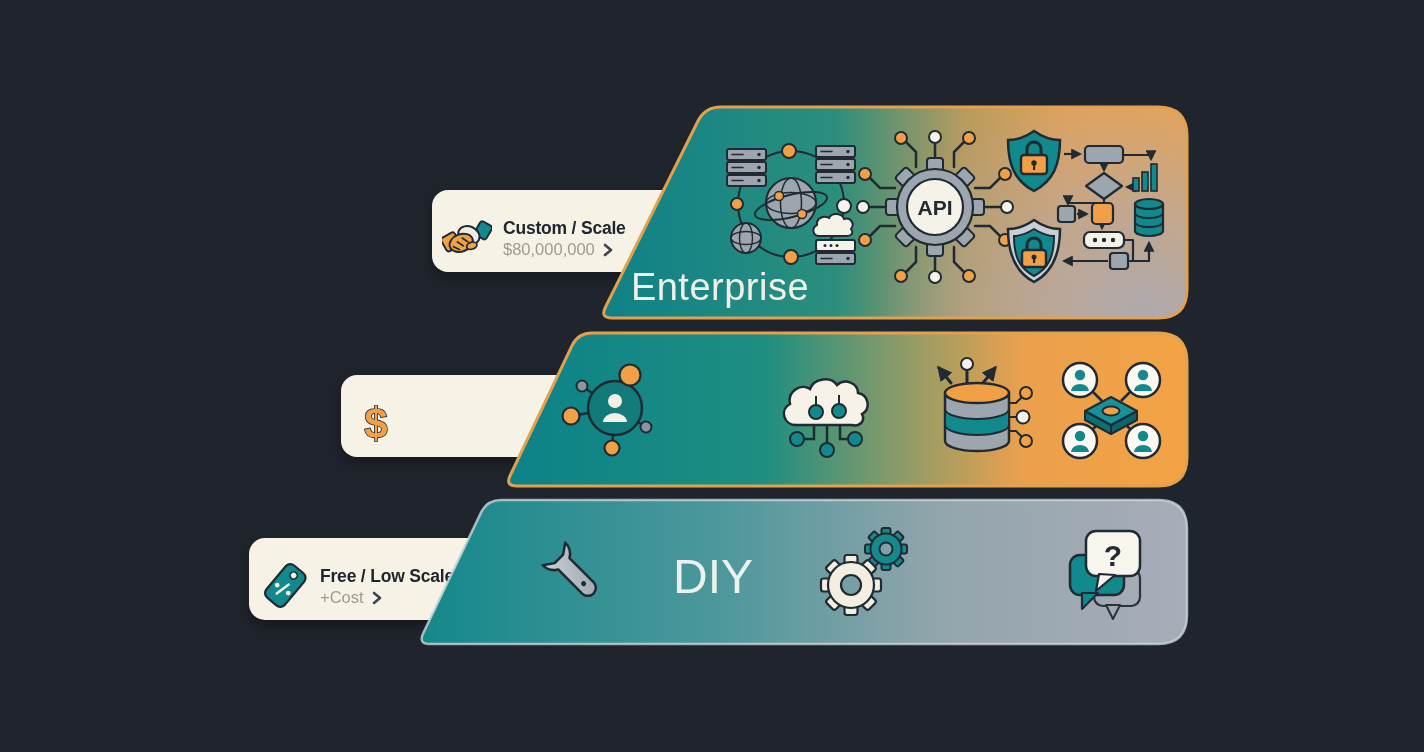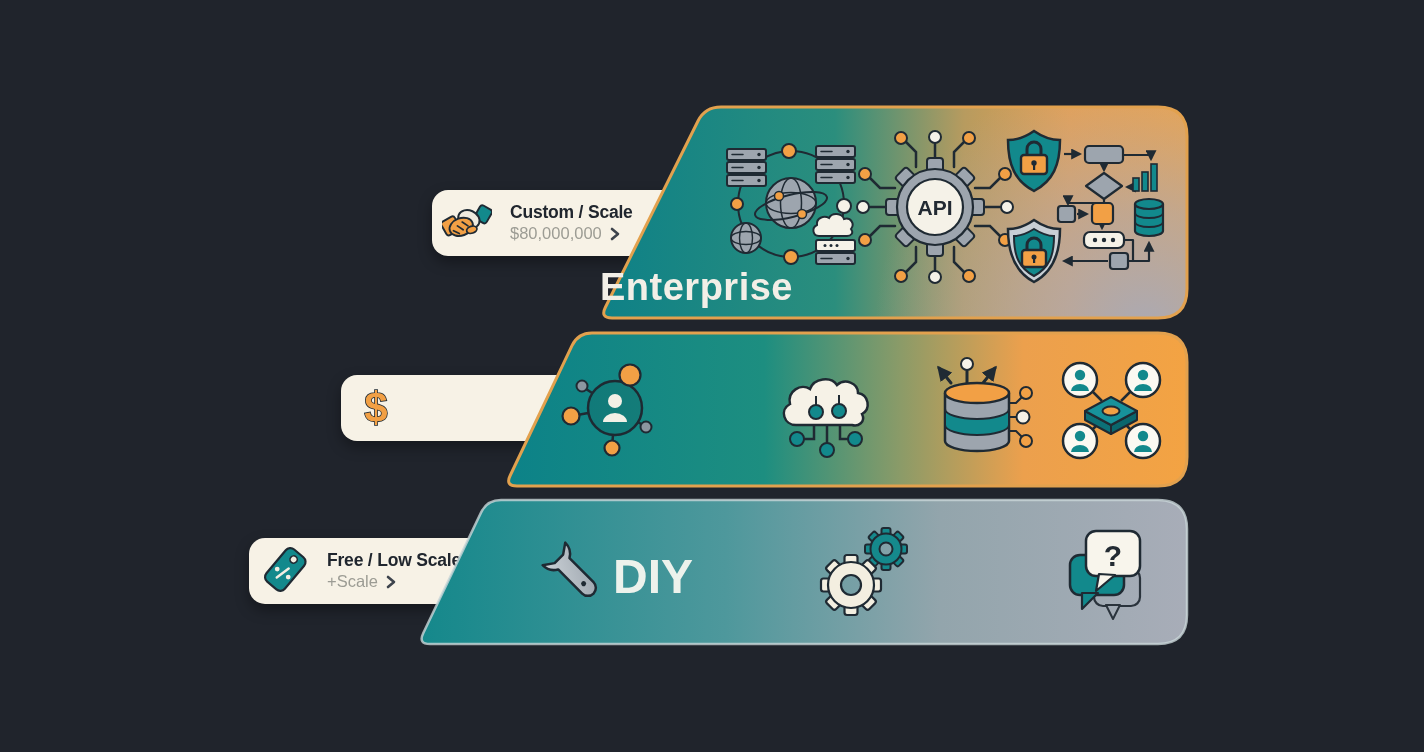--- a/index.html
+++ b/index.html
@@ -1,32 +1,32 @@
 <!DOCTYPE html>
 <html><head>
 <meta charset="utf-8">
 <style>
   html,body{margin:0;padding:0;background:#20242C;}
   .stage{position:relative;width:1424px;height:752px;background:#20242C;overflow:hidden;
          font-family:"Liberation Sans",sans-serif;}
   .scene{position:absolute;left:0;top:0;z-index:2;pointer-events:none;}
   
   .card{position:absolute;z-index:1;height:66px;background:#F7F2E6;border-radius:16px;
-        display:flex;align-items:center;gap:18px;padding:0 14px 0 10px;
+        display:flex;align-items:center;gap:11px;padding:16px 14px 0 10px;
         box-shadow:0 6px 14px rgba(0,0,0,.35);cursor:pointer;}
   .card .iconbox{width:50px;height:50px;flex:0 0 auto;display:flex;align-items:center;justify-content:center;}
   .card .txt{display:flex;flex-direction:column;justify-content:center;}
   .card .title{font-size:17.5px;font-weight:bold;color:#20262E;line-height:21px;letter-spacing:-.2px;white-space:nowrap;}
   .card .subrow{display:flex;align-items:center;gap:7px;}
   .card .subtitle{font-size:16.5px;font-weight:400;color:#9C9C94;line-height:21px;white-space:nowrap;}
   #card1{left:432px;top:190px;width:226px;}
   #card2{left:341px;top:375px;width:225px;}
   #card3{left:249px;top:538px;width:237px;}
   
-  .tier-label{position:absolute;z-index:3;font-weight:bold;pointer-events:none;}
+  .tier-label{position:absolute;z-index:3;text-align:center;font-weight:normal;pointer-events:none;}
   #lbl-enterprise{left:600px;top:266px;width:240px;font-size:38px;color:#F2EFE7;letter-spacing:.5px;}
   #lbl-saas{left:612px;top:394px;width:200px;font-size:40px;color:#DCE8D2;}
   #lbl-diy{left:613px;top:549px;width:200px;font-size:48px;color:#EDF2EC;}
 </style>
 </head>
 <body>
 
 <div class="stage">
 
   <div class="card" id="card1">
@@ -69,21 +69,21 @@
             <line x1="19" y1="32" x2="31" y2="23" stroke="#F2EEE2" stroke-width="2.4" stroke-linecap="round"></line>
             <circle cx="19.5" cy="23.5" r="2.4" fill="#F2EEE2"></circle>
             <circle cx="30.5" cy="31.5" r="2.4" fill="#F2EEE2"></circle>
           </g>
         </g>
       </svg>
     </div>
     <div class="txt">
       <div class="title">Free / Low Scale</div>
       <div class="subrow">
-        <div class="subtitle">+Scale</div>
+        <div class="subtitle">+Cost</div>
         <svg width="12" height="14" viewBox="0 0 12 14">
           <polyline points="3,2 9,7 3,12" fill="none" stroke="#3E444D" stroke-width="2.6" stroke-linecap="round" stroke-linejoin="round"></polyline>
         </svg>
       </div>
     </div>
   </div>
 
   <svg class="scene" width="1424" height="752" viewBox="0 0 1424 752">
     <defs>
       <linearGradient id="g1" gradientUnits="userSpaceOnUse" x1="600" y1="212" x2="1187" y2="212">

